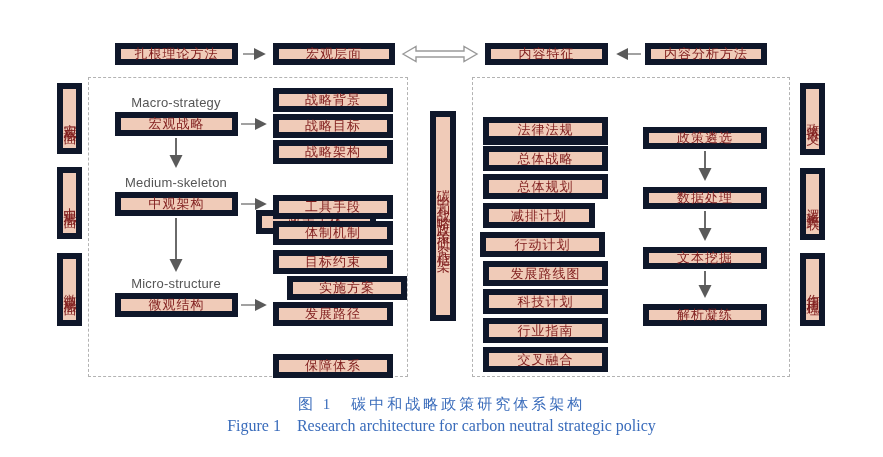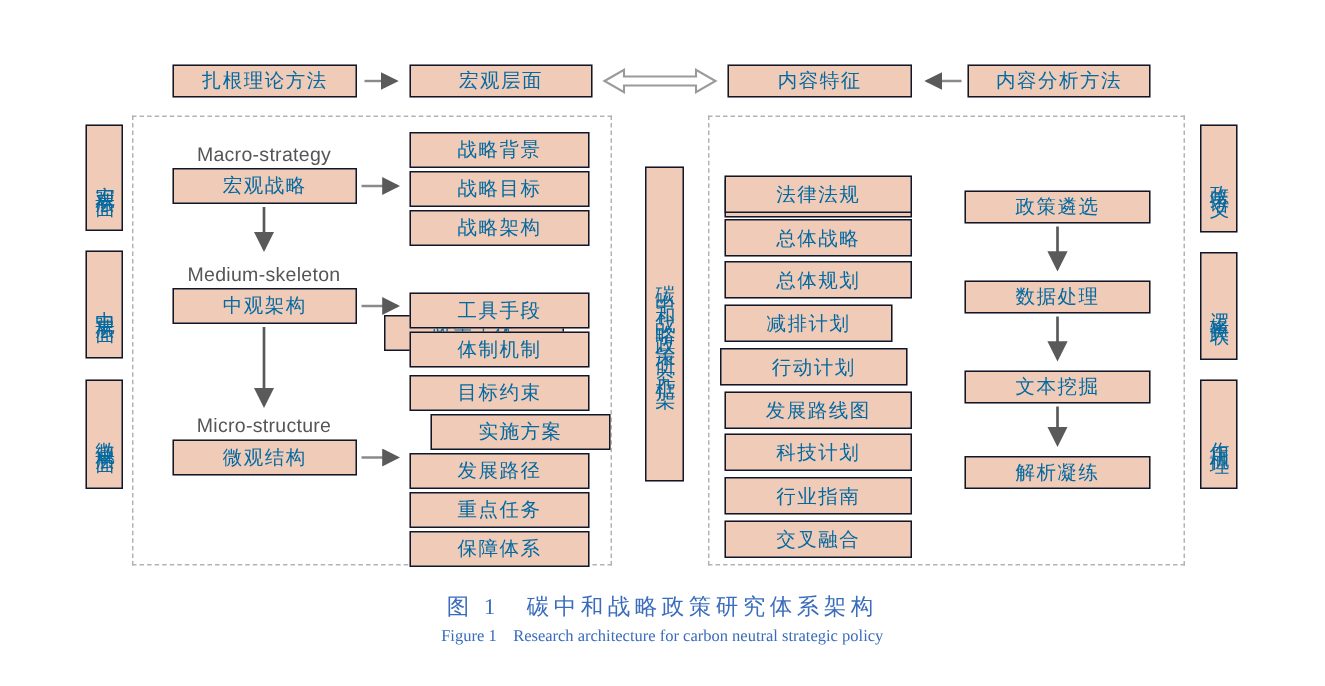--- a/index.html
+++ b/index.html
@@ -1,23 +1,23 @@
 <!DOCTYPE html>
 <html><head>
 <meta charset="utf-8">
 <style>
   html,body{margin:0;padding:0;background:#fff;}
   #canvas{
     position:relative;width:883px;height:457px;background:#fff;overflow:hidden;
     font-family:"Liberation Sans","DejaVu Sans",sans-serif;
   }
   .pbox{
-    position:absolute;background:#f0cbb8;border:1px solid #0f172a;
+    position:absolute;background:#f0cbb8;border:6px solid #0f172a;
     display:flex;align-items:center;justify-content:center;
-    color:#0369a1;font-size:13px;letter-spacing:1px;box-sizing:border-box;
+    color:#7f1d1d;font-size:13px;letter-spacing:1px;box-sizing:border-box;
   }
   .dashed{
     position:absolute;border:1px dashed #b3b3b3;box-sizing:border-box;background:transparent;
   }
   .enlabel{
     position:absolute;color:#555;font-size:13px;text-align:center;letter-spacing:.2px;
   }
   .vtext{
     writing-mode:vertical-rl;text-orientation:upright;letter-spacing:3px;
   }
@@ -25,21 +25,21 @@
     writing-mode:vertical-rl;text-orientation:upright;letter-spacing:7px;font-size:13.5px;
   }
   #arrow-layer{position:absolute;left:0;top:0;pointer-events:none;}
   .cap-zh{
     position:absolute;left:0;top:395px;width:883px;text-align:center;
     color:#3a6cbb;font-size:15px;letter-spacing:3px;
     font-family:"Liberation Serif","DejaVu Serif",serif;
   }
   .cap-en{
     position:absolute;left:0;top:416px;width:883px;text-align:center;
-    color:#3a6cbb;font-size:11px;
+    color:#3a6cbb;font-size:16px;
     font-family:"Liberation Serif","DejaVu Serif",serif;
   }
 </style>
 </head>
 <body>
 
 <div id="canvas">
 
   <svg id="arrow-layer" width="883" height="457" viewBox="0 0 883 457">
     <defs>
@@ -103,21 +103,20 @@
 
   <div class="pbox" style="left:273px;top:88px;width:120px;height:24px;">战略背景</div>
   <div class="pbox" style="left:273px;top:114px;width:120px;height:24px;">战略目标</div>
   <div class="pbox" style="left:273px;top:140px;width:120px;height:24px;">战略架构</div>
   <div class="pbox" style="left:256px;top:169px;width:120px;height:24px;margin-top:41px;">政策主体</div>
   <div class="pbox" style="left:273px;top:195px;width:120px;height:24px;">工具手段</div>
   <div class="pbox" style="left:273px;top:221px;width:120px;height:24px;">体制机制</div>
   <div class="pbox" style="left:273px;top:250px;width:120px;height:24px;">目标约束</div>
   <div class="pbox" style="left:287px;top:276px;width:120px;height:24px;">实施方案</div>
   <div class="pbox" style="left:273px;top:302px;width:120px;height:24px;">发展路径</div>
-  <div class="pbox" style="left:273px;top:328px;width:120px;height:24px;">重点任务</div>
   <div class="pbox" style="left:273px;top:354px;width:120px;height:24px;">保障体系</div>
 
   <div class="pbox" style="left:430px;top:111px;width:26px;height:210px;">
     <span class="vtext-big">碳中和战略政策研究框架</span>
   </div>
 
   <div class="pbox" style="left:483px;top:88px;width:125px;height:25px;margin-top:32px;">评估指导</div>
   <div class="pbox" style="left:483px;top:117px;width:125px;height:25px;">法律法规</div>
   <div class="pbox" style="left:483px;top:146px;width:125px;height:25px;">总体战略</div>
   <div class="pbox" style="left:483px;top:174px;width:125px;height:25px;">总体规划</div>

